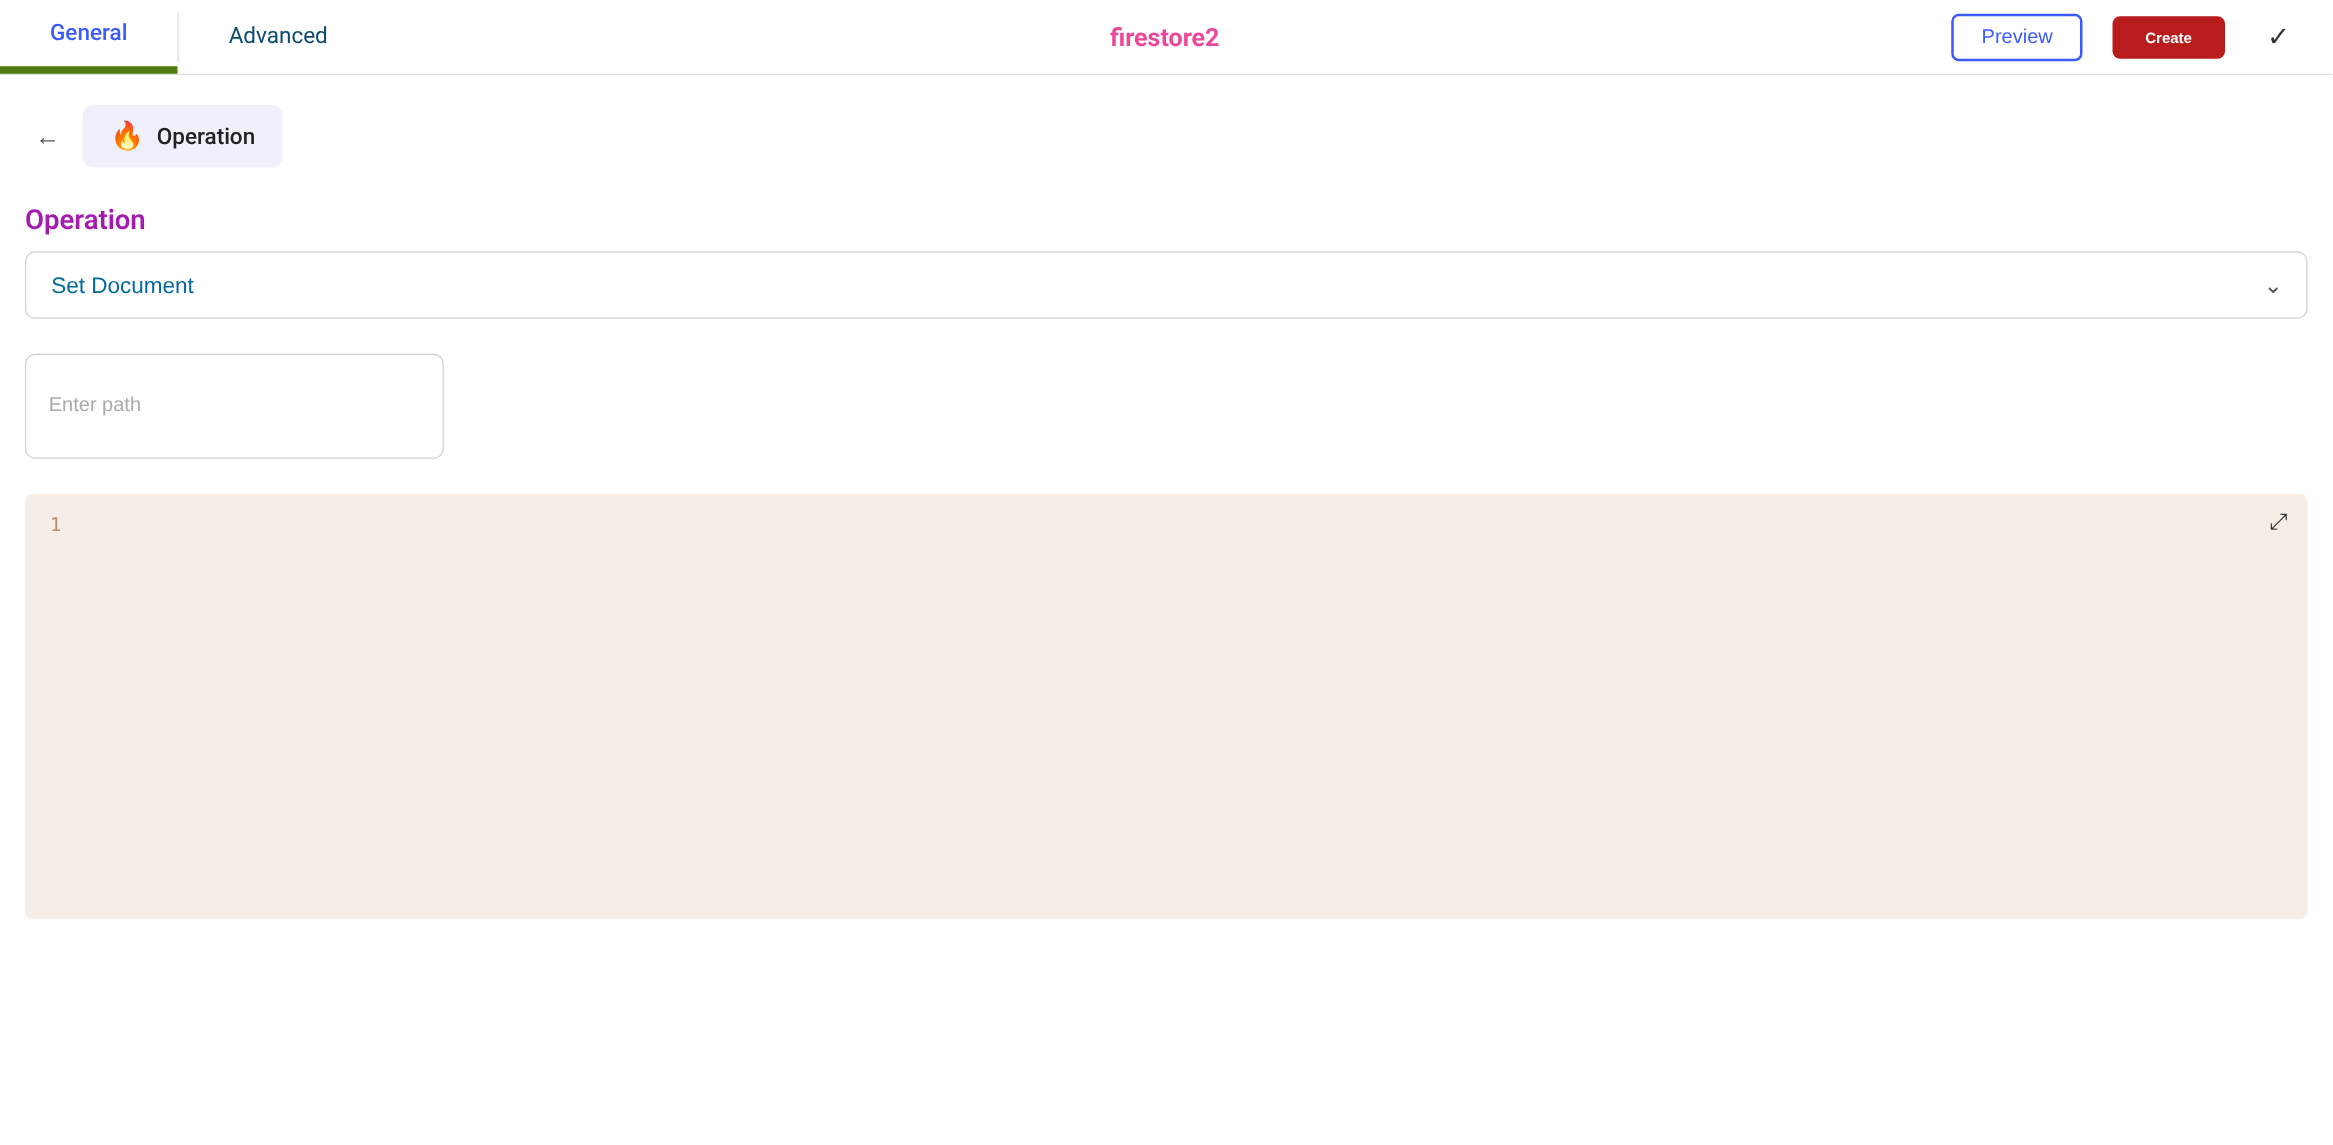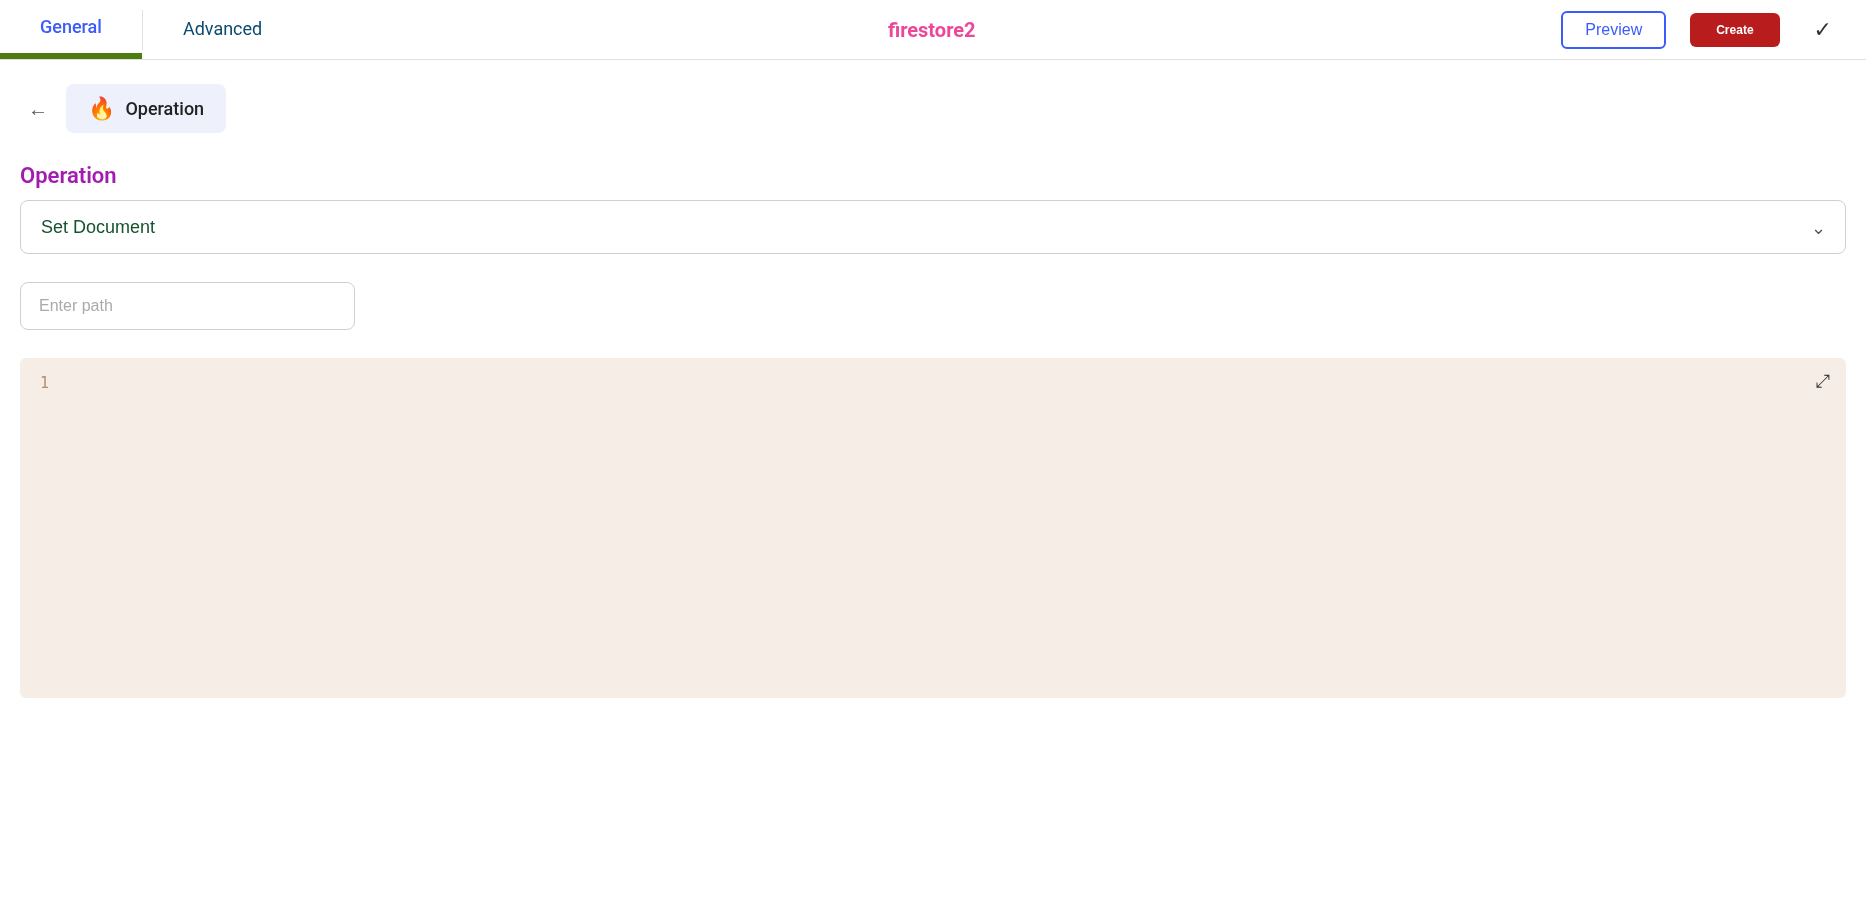--- a/index.html
+++ b/index.html
@@ -148,21 +148,21 @@
       position: relative;
       width: 100%;
     }
 
     .select-box {
       width: 100%;
       border: 1px solid #d0d0d0;
       border-radius: 8px;
       padding: 16px 20px;
       font-size: 18px;
-      color: #14532d;
+      color: #0369a1;
       appearance: none;
       background: #fff;
       cursor: pointer;
       outline: none;
     }
 
     .select-chevron {
       position: absolute;
       right: 20px;
       top: 50%;
@@ -170,21 +170,21 @@
       font-size: 18px;
       color: #555;
       pointer-events: none;
     }
 
     
     .path-input {
       width: 335px;
       border: 1px solid #d0d0d0;
       border-radius: 8px;
-      padding: 14px 18px;
+      padding: 32px 18px;
       font-size: 16px;
       color: #111;
       outline: none;
       background: #fff;
     }
 
     .path-input::placeholder {
       color: #aaa;
     }
 

